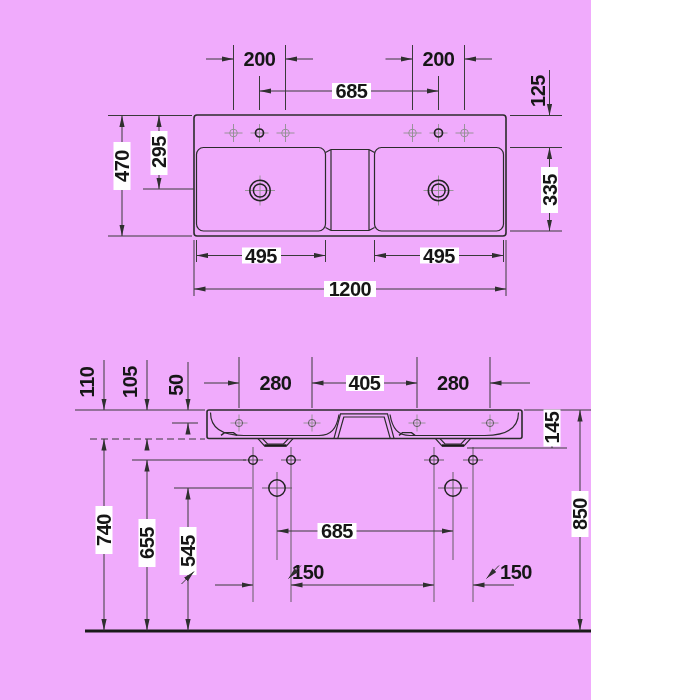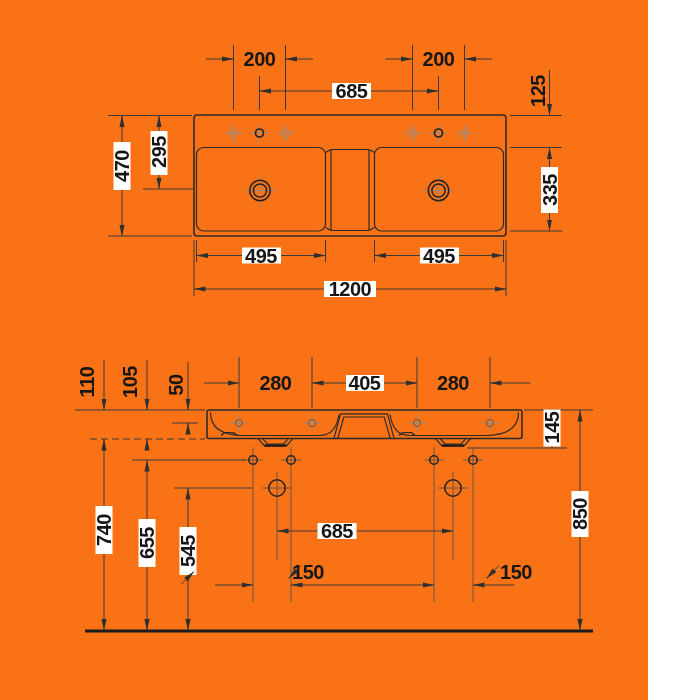--- a/index.html
+++ b/index.html
@@ -1,16 +1,16 @@
 <!DOCTYPE html>
 <html><head>
 <meta charset="utf-8">
 <style>
   html,body{margin:0;padding:0;background:#fff;}
-  .stage{position:relative;width:648px;height:700px;background:#f97316;overflow:hidden;
+  .stage{position:relative;width:591px;height:700px;background:#f0abfc;overflow:hidden;
          font-family:"Liberation Sans",sans-serif;}
   svg{position:absolute;left:0;top:0;}
   text{font-family:"Liberation Sans",sans-serif;font-weight:700;font-size:20px;
        fill:#161616;letter-spacing:-0.5px;}
   .ol{stroke:#2b2b2b;stroke-width:1.6;fill:none;}
   .th{stroke:#2b2b2b;stroke-width:1.2;fill:none;}
   .dim{stroke:#3a3a3a;stroke-width:1;fill:none;}
   .cl{stroke:#8f8f8f;stroke-width:0.9;fill:none;}
   .cl2{stroke:#555555;stroke-width:0.9;fill:none;}
   .wb{fill:#ffffff;stroke:none;}

